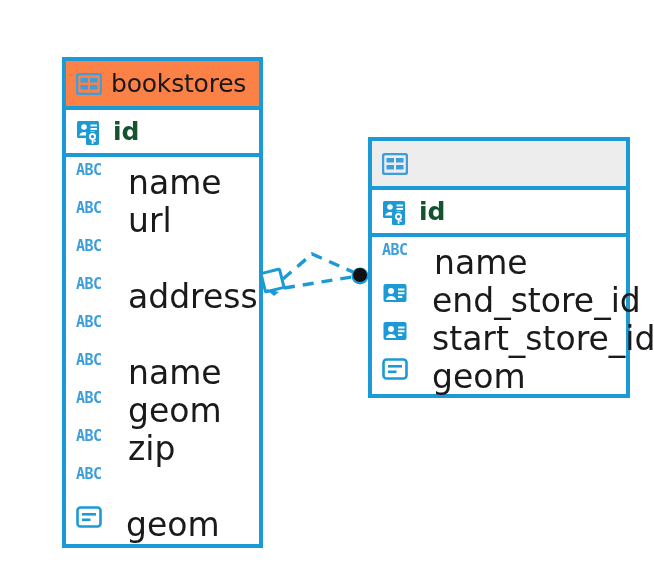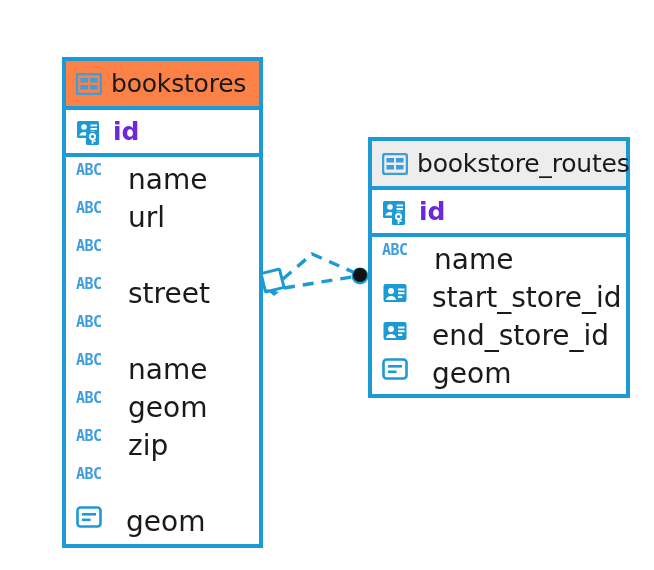--- a/index.html
+++ b/index.html
@@ -66,34 +66,34 @@
     display: flex;
     align-items: center;
     gap: 9px;
     padding: 0 10px;
     border-bottom: 4px solid #1b9ad6;
     background: #ffffff;
   }
   .pk-label {
     font-size: 25px;
     font-weight: bold;
-    color: #6d28d9;
+    color: #14532d;
   }
 
   
   .fields {
     padding: 6px 10px 4px 10px;
   }
   .field-row {
     height: 38px;
     display: flex;
     gap: 22px;
   }
   .field-label {
-    font-size: 28px;
+    font-size: 33px;
     color: #1a1a1a;
     white-space: nowrap;
   }
 
   
   .icon {
     flex: 0 0 auto;
     display: block;
     line-height: 0;
   }
@@ -169,21 +169,21 @@
         <span class="icon-abc">ABC</span>
         <span class="field-label">url</span>
       </div>
 
       <div class="field-row">
         <span class="icon-abc">ABC</span>
       </div>
 
       <div class="field-row">
         <span class="icon-abc">ABC</span>
-        <span class="field-label">street</span>
+        <span class="field-label">address</span>
       </div>
 
       <div class="field-row">
         <span class="icon-abc">ABC</span>
       </div>
 
       <div class="field-row">
         <span class="icon-abc">ABC</span>
         <span class="field-label">name</span>
       </div>
@@ -221,21 +221,20 @@
     <div class="entity-header accent-gray">
       <span class="icon">
         <svg width="26" height="22" viewBox="0 0 26 22">
           <rect x="1" y="1" width="24" height="20" rx="2.5" fill="none" stroke="#3d9edb" stroke-width="2.5"></rect>
           <rect x="4.5" y="5" width="7.5" height="4.5" fill="#3d9edb"></rect>
           <rect x="14" y="5" width="7.5" height="4.5" fill="#3d9edb"></rect>
           <rect x="4.5" y="12" width="7.5" height="4.5" fill="#3d9edb"></rect>
           <rect x="14" y="12" width="7.5" height="4.5" fill="#3d9edb"></rect>
         </svg>
       </span>
-      <span class="entity-title">bookstore_routes</span>
     </div>
 
     <div class="pk-band">
       <span class="icon">
         <svg width="28" height="28" viewBox="0 0 28 28">
           <rect x="1" y="3" width="22" height="17" rx="1.5" fill="#1b9ad6"></rect>
           <circle cx="8" cy="9" r="2.8" fill="#ffffff"></circle>
           <path d="M3.2 17.5a5 5 0 0 1 9.6 0z" fill="#ffffff"></path>
           <rect x="14.5" y="6.5" width="6.5" height="1.9" fill="#ffffff"></rect>
           <rect x="14.5" y="10" width="6.5" height="1.9" fill="#ffffff"></rect>
@@ -260,35 +259,35 @@
         <span class="icon">
           <svg width="28" height="24" viewBox="0 0 28 24">
             <rect x="1.5" y="3" width="23" height="18" rx="2" fill="#1b9ad6"></rect>
             <circle cx="9" cy="10" r="3" fill="#ffffff"></circle>
             <path d="M3.8 19a5.4 5.4 0 0 1 10.4 0z" fill="#ffffff"></path>
             <rect x="16" y="7.5" width="6.5" height="2" fill="#ffffff"></rect>
             <rect x="16" y="11.2" width="6.5" height="2" fill="#ffffff"></rect>
             <rect x="16" y="14.9" width="4.3" height="2" fill="#ffffff"></rect>
           </svg>
         </span>
-        <span class="field-label">start_store_id</span>
+        <span class="field-label">end_store_id</span>
       </div>
 
       <div class="field-row">
         <span class="icon">
           <svg width="28" height="24" viewBox="0 0 28 24">
             <rect x="1.5" y="3" width="23" height="18" rx="2" fill="#1b9ad6"></rect>
             <circle cx="9" cy="10" r="3" fill="#ffffff"></circle>
             <path d="M3.8 19a5.4 5.4 0 0 1 10.4 0z" fill="#ffffff"></path>
             <rect x="16" y="7.5" width="6.5" height="2" fill="#ffffff"></rect>
             <rect x="16" y="11.2" width="6.5" height="2" fill="#ffffff"></rect>
             <rect x="16" y="14.9" width="4.3" height="2" fill="#ffffff"></rect>
           </svg>
         </span>
-        <span class="field-label">end_store_id</span>
+        <span class="field-label">start_store_id</span>
       </div>
 
       <div class="field-row">
         <span class="icon">
           <svg width="28" height="24" viewBox="0 0 28 24">
             <rect x="1.5" y="2.5" width="23" height="19" rx="3" fill="none" stroke="#1b9ad6" stroke-width="2.6"></rect>
             <rect x="6" y="8" width="14" height="2.6" fill="#1b9ad6"></rect>
             <rect x="6" y="13.5" width="8.5" height="2.6" fill="#1b9ad6"></rect>
           </svg>
         </span>

